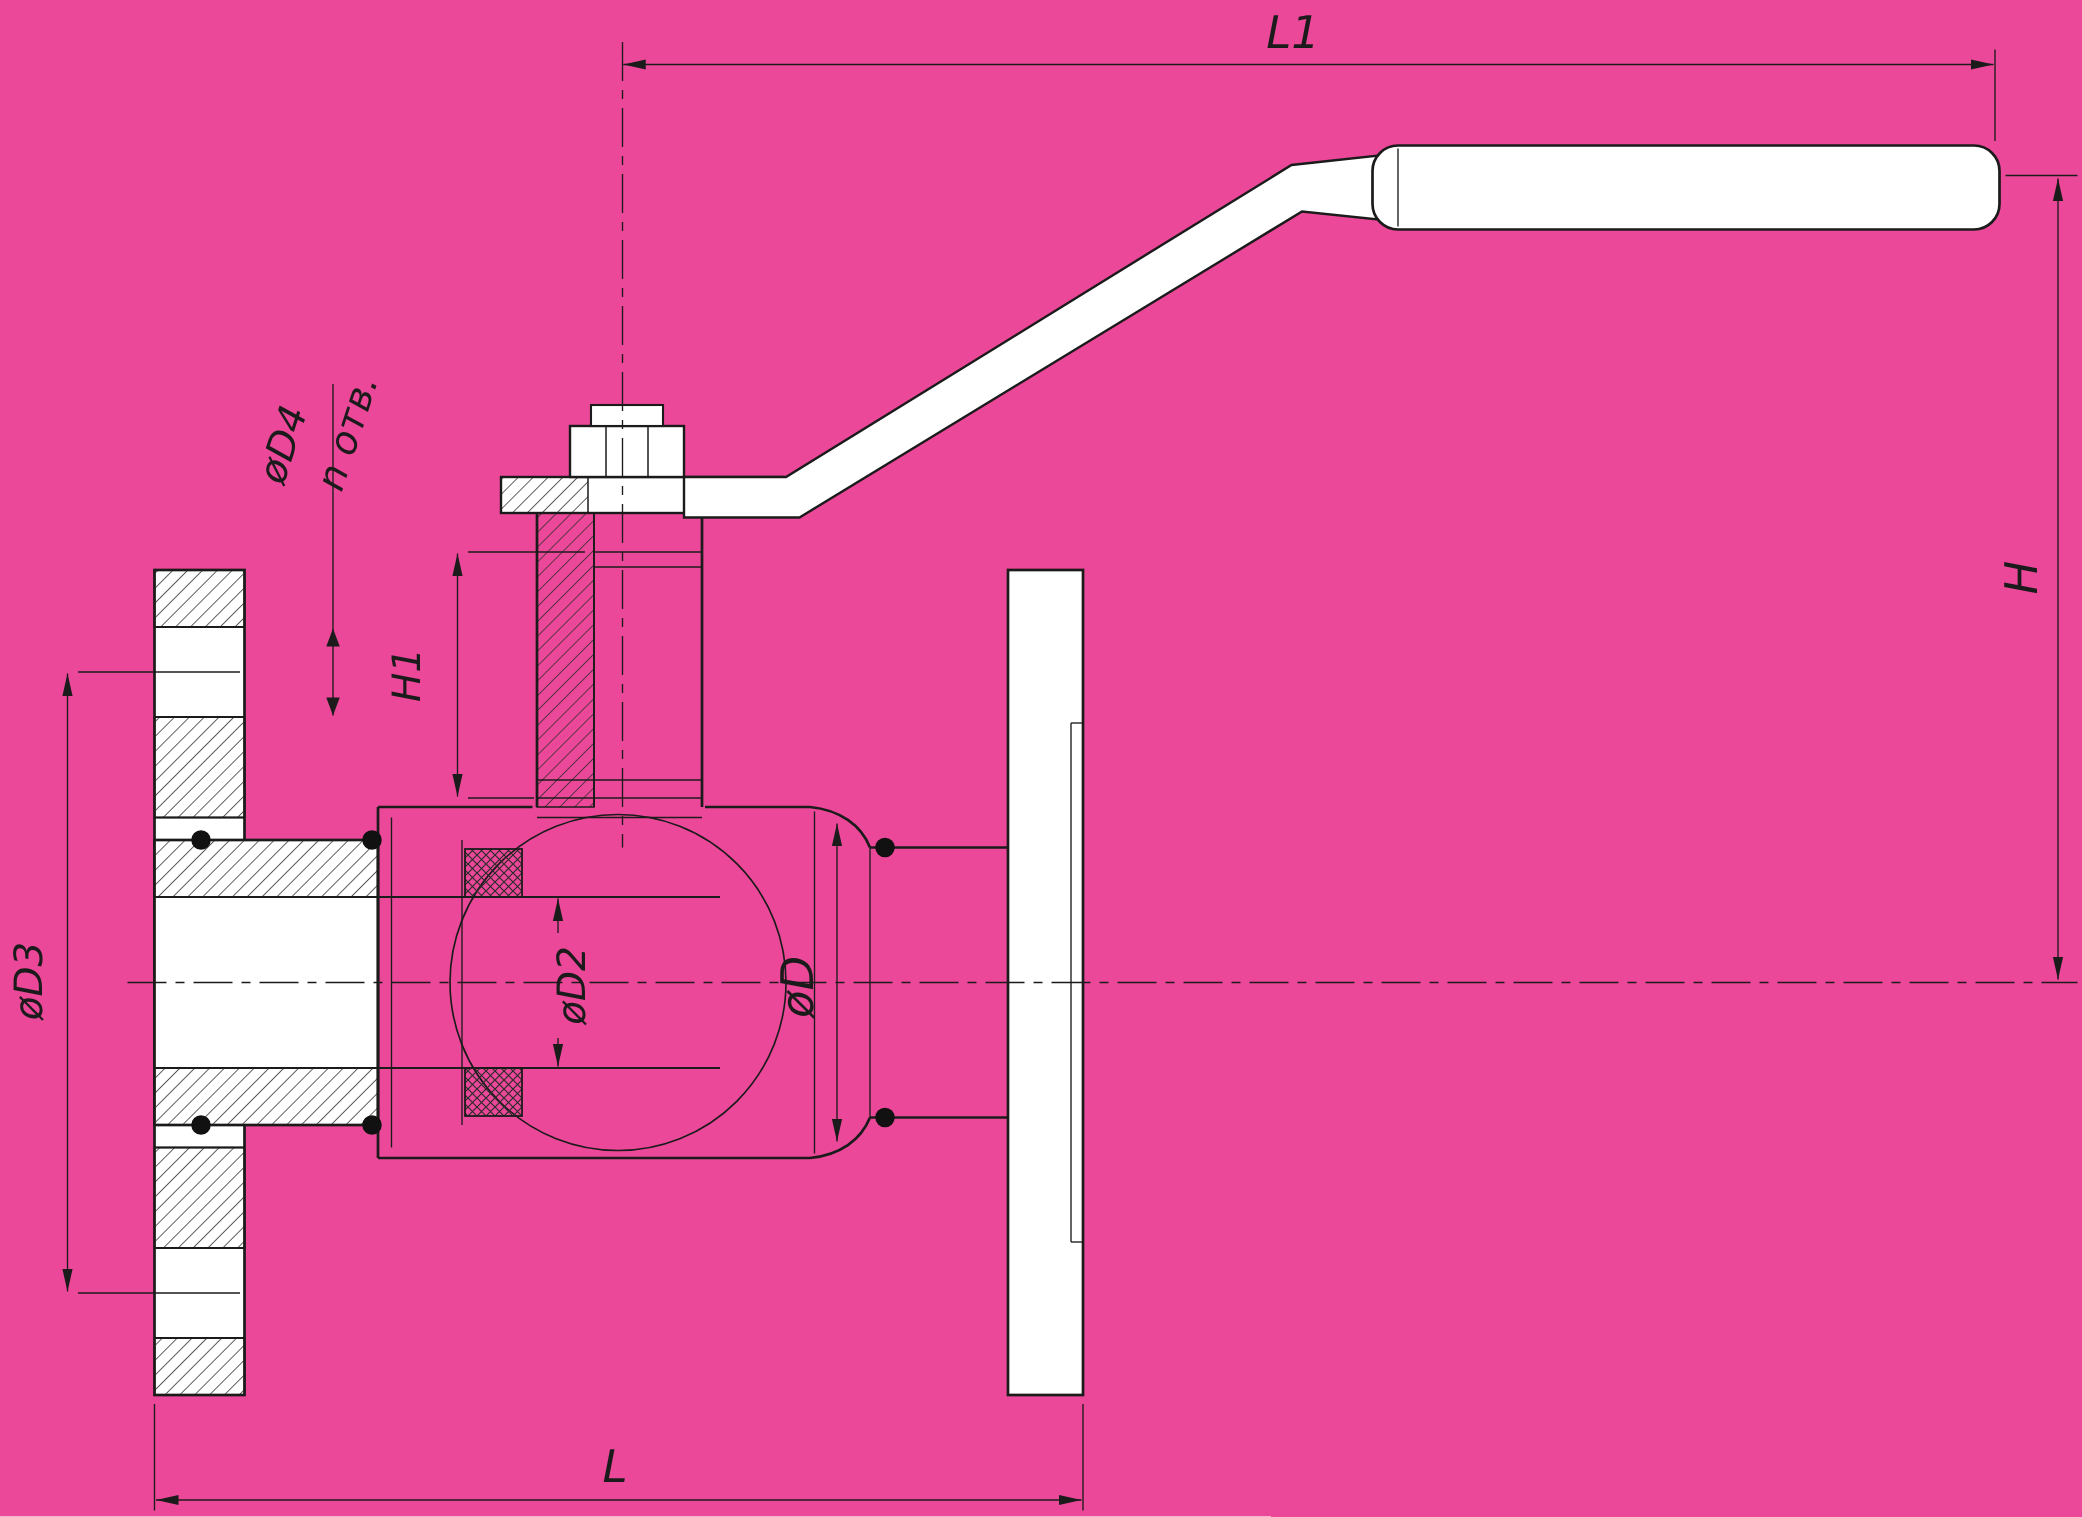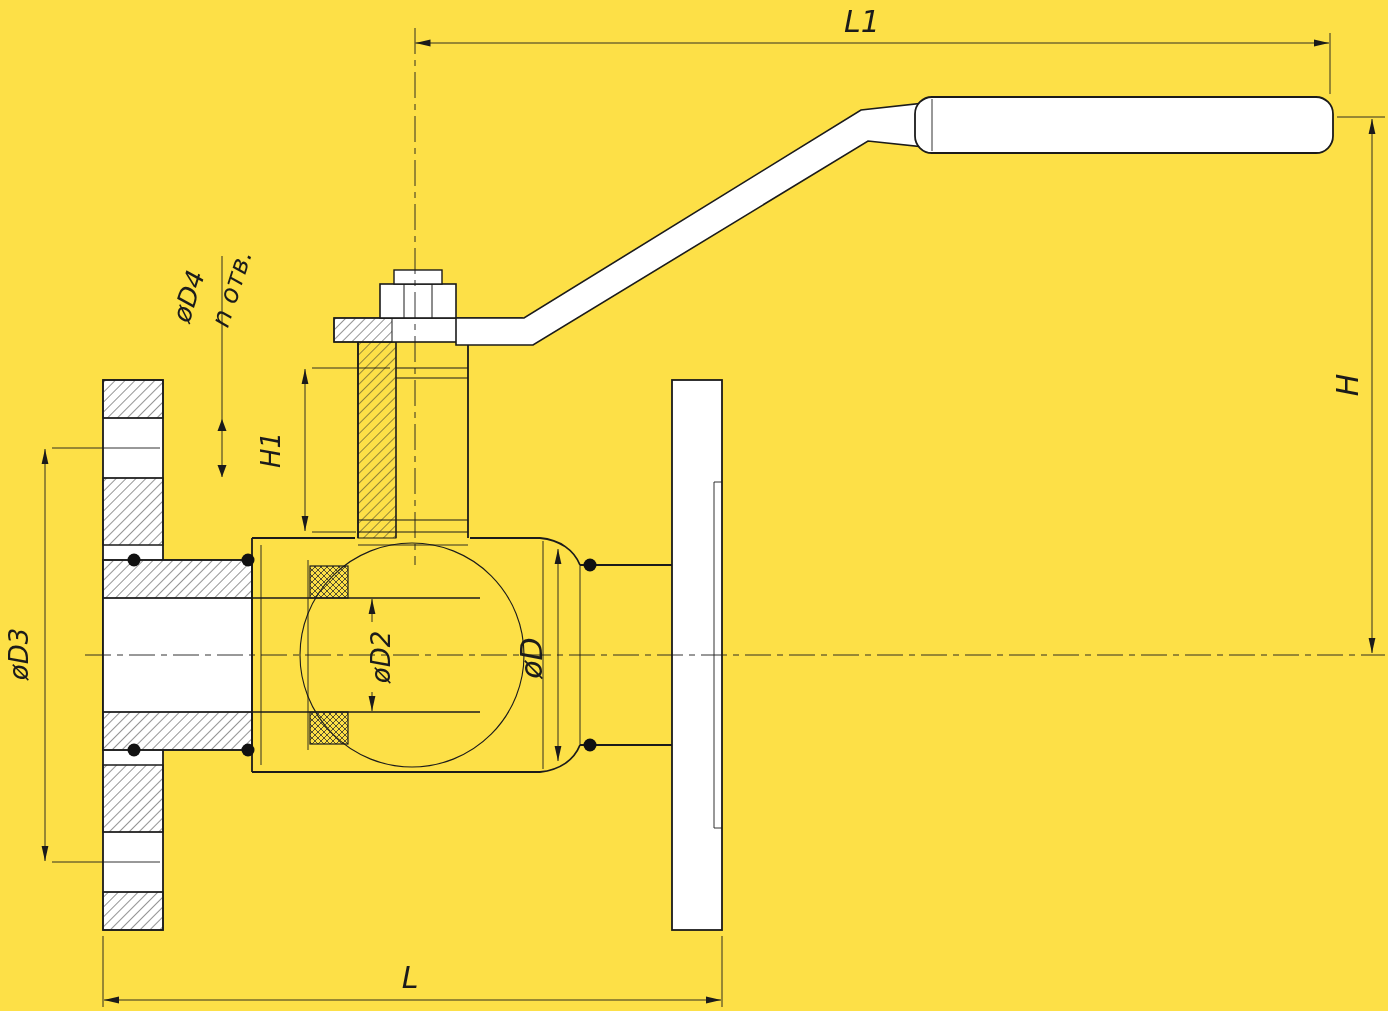--- a/index.html
+++ b/index.html
@@ -1,19 +1,19 @@
 <!DOCTYPE html>
 <html><head>
 <meta charset="utf-8">
 <style>
   html,body{margin:0;padding:0;background:#ffffff;}
   .canvas{
     position:relative;
     width:1388px;height:1011px;
-    background:#fde047;
+    background:#ec4899;
     font-family:"DejaVu Sans", sans-serif;
     overflow:hidden;
   }
   svg{display:block;}
   .dim-label{
     font-family:"DejaVu Sans", sans-serif;
     font-style:italic;
     fill:#1b1b1b;
   }
   .big{font-size:30px;}

